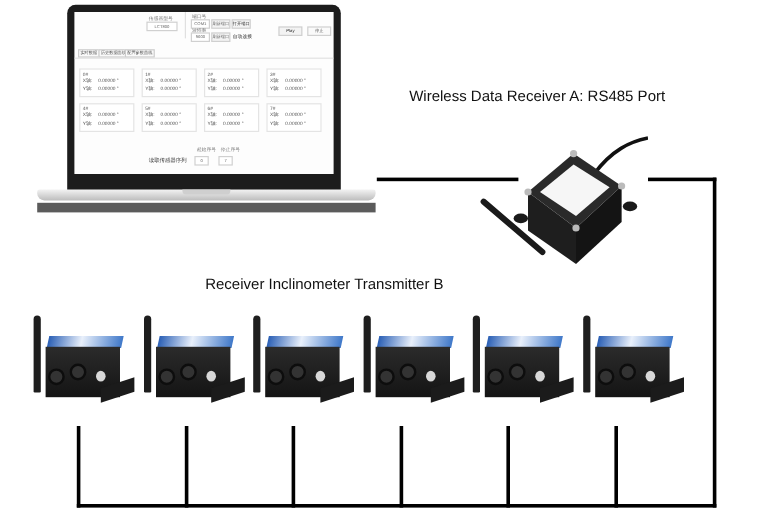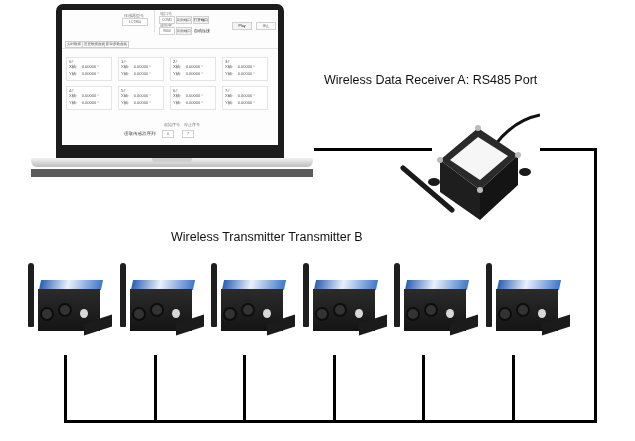--- a/index.html
+++ b/index.html
@@ -100,22 +100,22 @@
   <div class="abs" style="left:102px;top:112px;">起始序号</div>
   <div class="abs" style="left:122px;top:112px;">停止序号</div>
   <div class="abs" style="left:62px;top:121px;font-size:4.5px;color:#333;">读取传感器序列</div>
   <div class="mini-btn" style="left:100px;top:120px;width:10px;height:6px;background:#fff;">0</div>
   <div class="mini-btn" style="left:120px;top:120px;width:10px;height:6px;background:#fff;">7</div>
 </div>
 <div class="abs base"></div>
 <div class="abs notch"></div>
 <div class="abs foot"></div>
 
-<div class="label" style="left:324px;top:73px;">Wireless Data Receiver A: RS485 Port</div>
-<div class="label" style="left:171px;top:230px;">Wireless Transmitter Transmitter B</div>
+<div class="label" style="left:341px;top:73px;">Wireless Data Receiver A: RS485 Port</div>
+<div class="label" style="left:171px;top:230px;">Receiver Inclinometer Transmitter B</div>
 
 <div class="line" style="left:314px;top:148px;width:118px;height:3px;"></div>
 <div class="line" style="left:540px;top:148px;width:57px;height:3px;"></div>
 <div class="line" style="left:594px;top:148px;width:3px;height:275px;"></div>
 <div class="line" style="left:64px;top:420px;width:533px;height:3px;"></div>
 <div id="drops">
     <div class="line" style="left: 64px; top: 355px; width: 3px; height: 68px;"></div>
     <div class="line" style="left: 153.6px; top: 355px; width: 3px; height: 68px;"></div>
     <div class="line" style="left: 243.2px; top: 355px; width: 3px; height: 68px;"></div>
     <div class="line" style="left: 332.8px; top: 355px; width: 3px; height: 68px;"></div>

